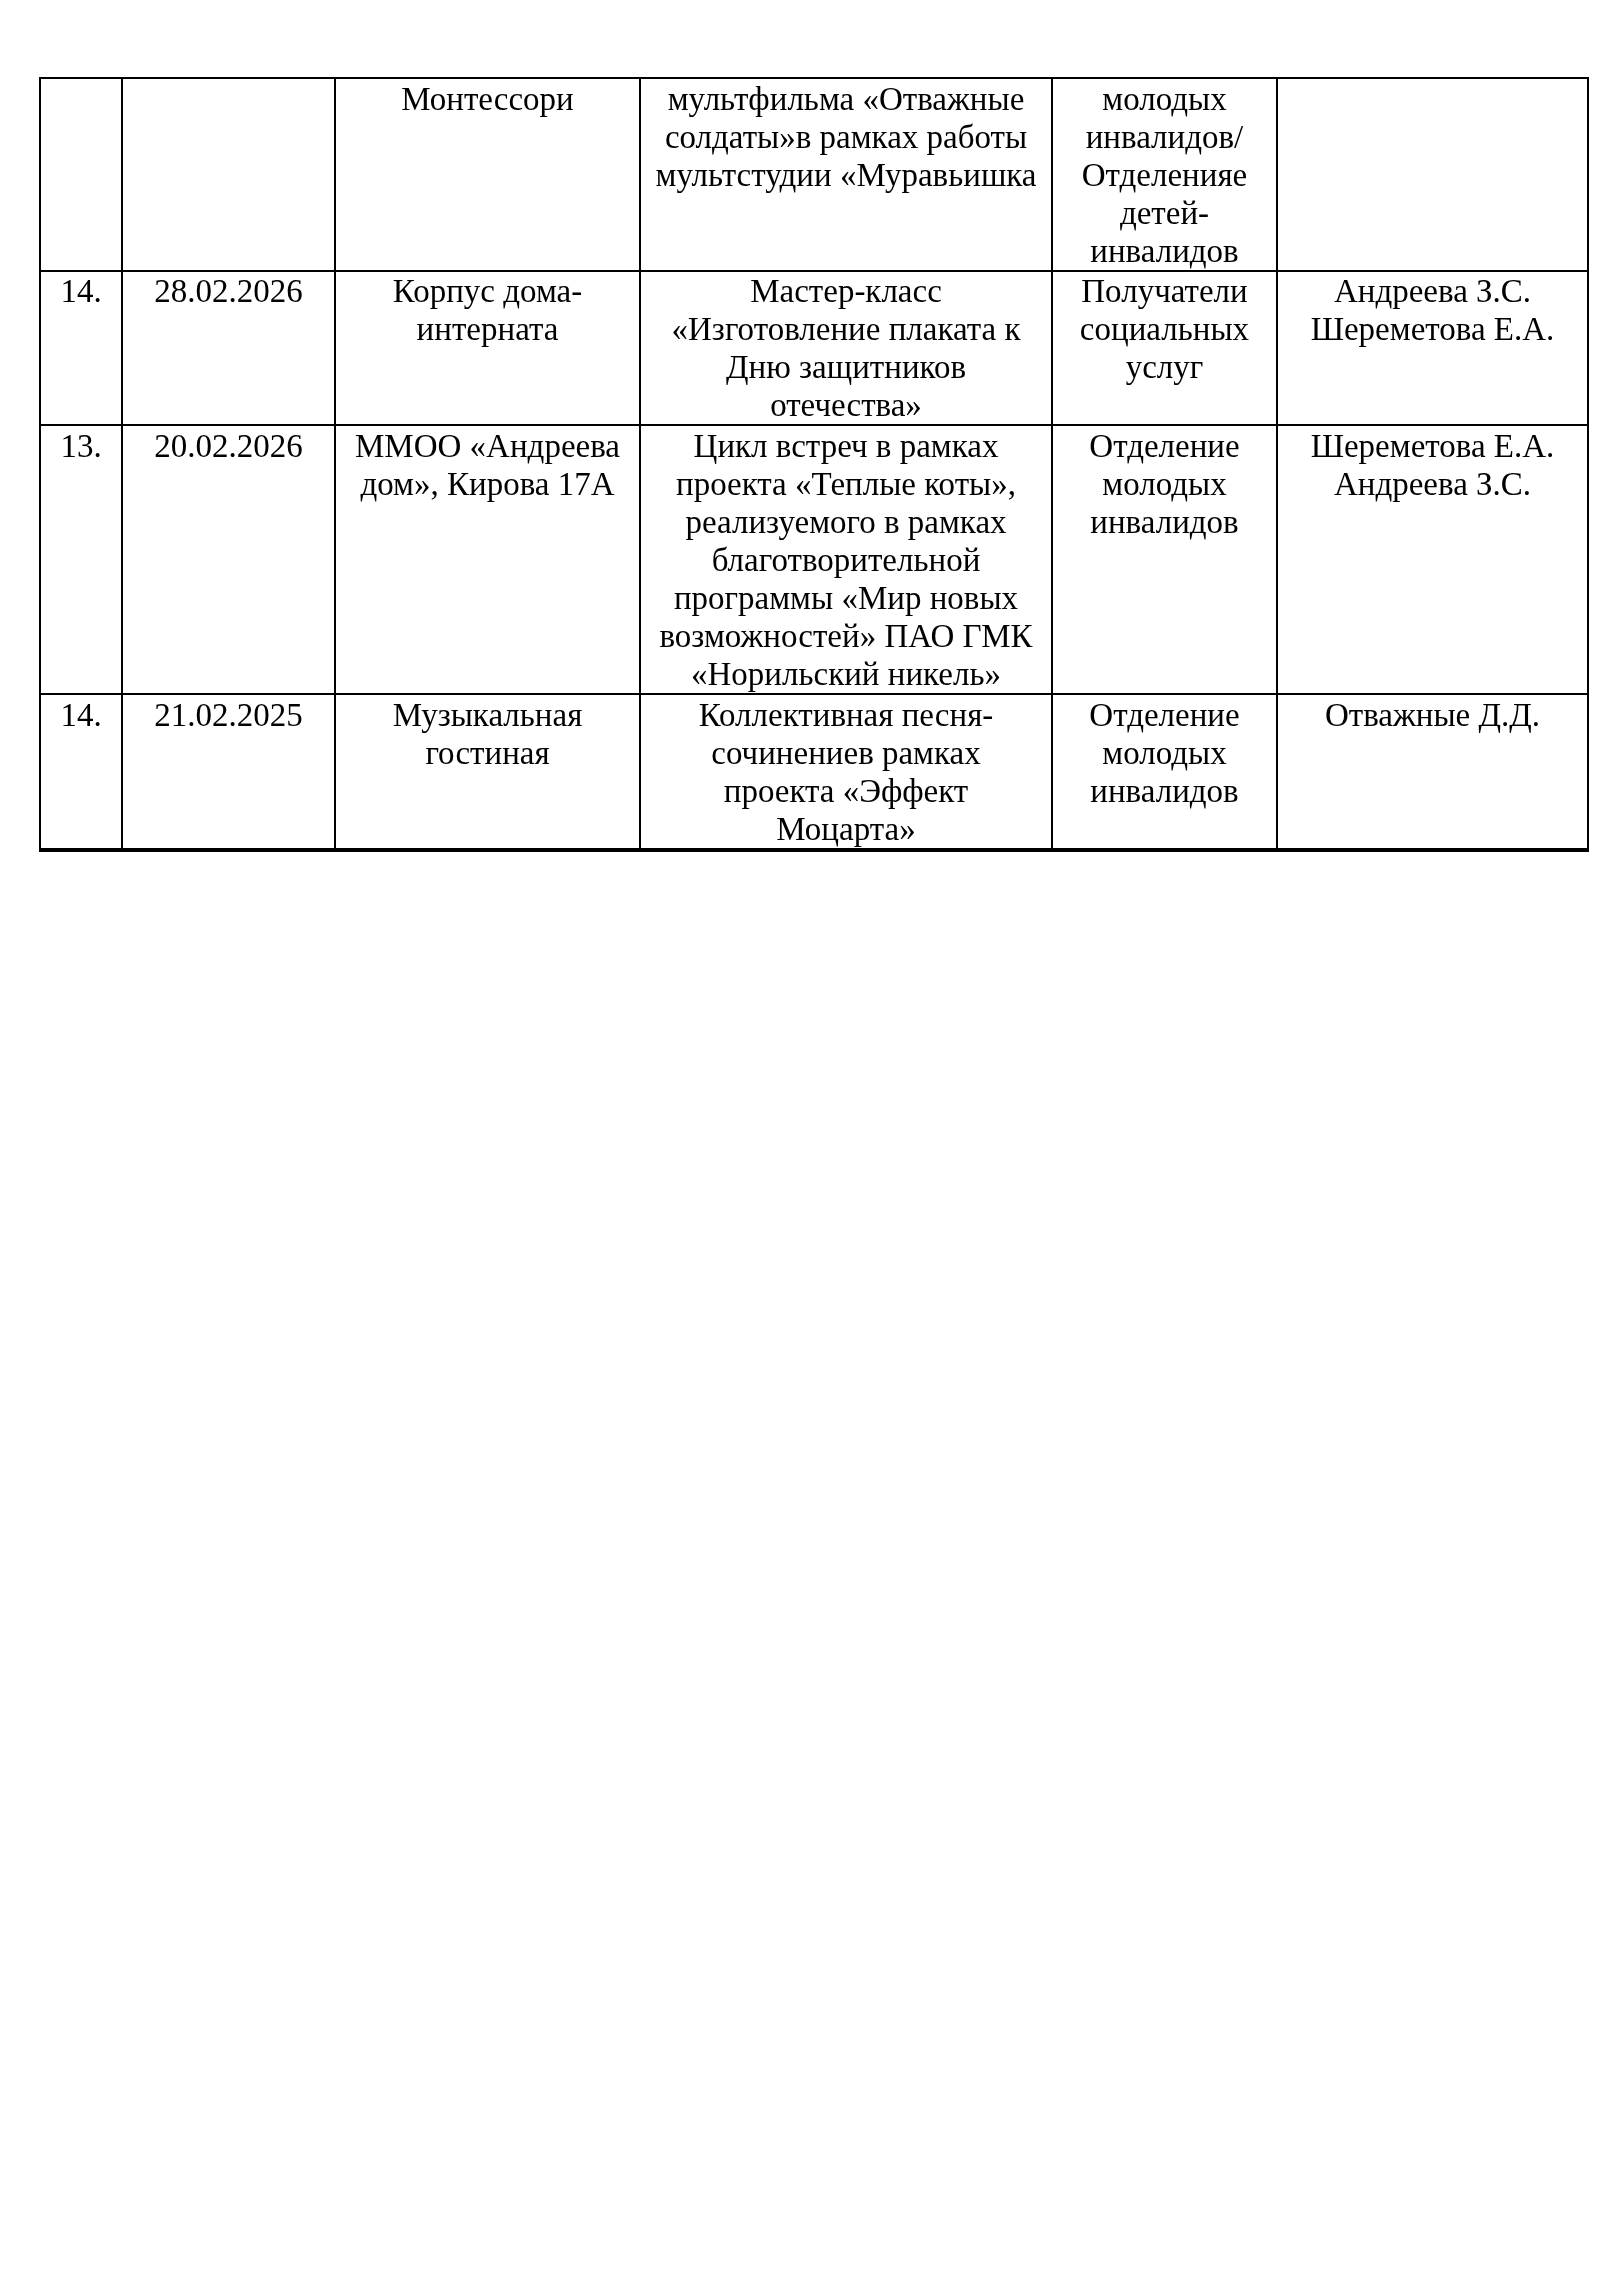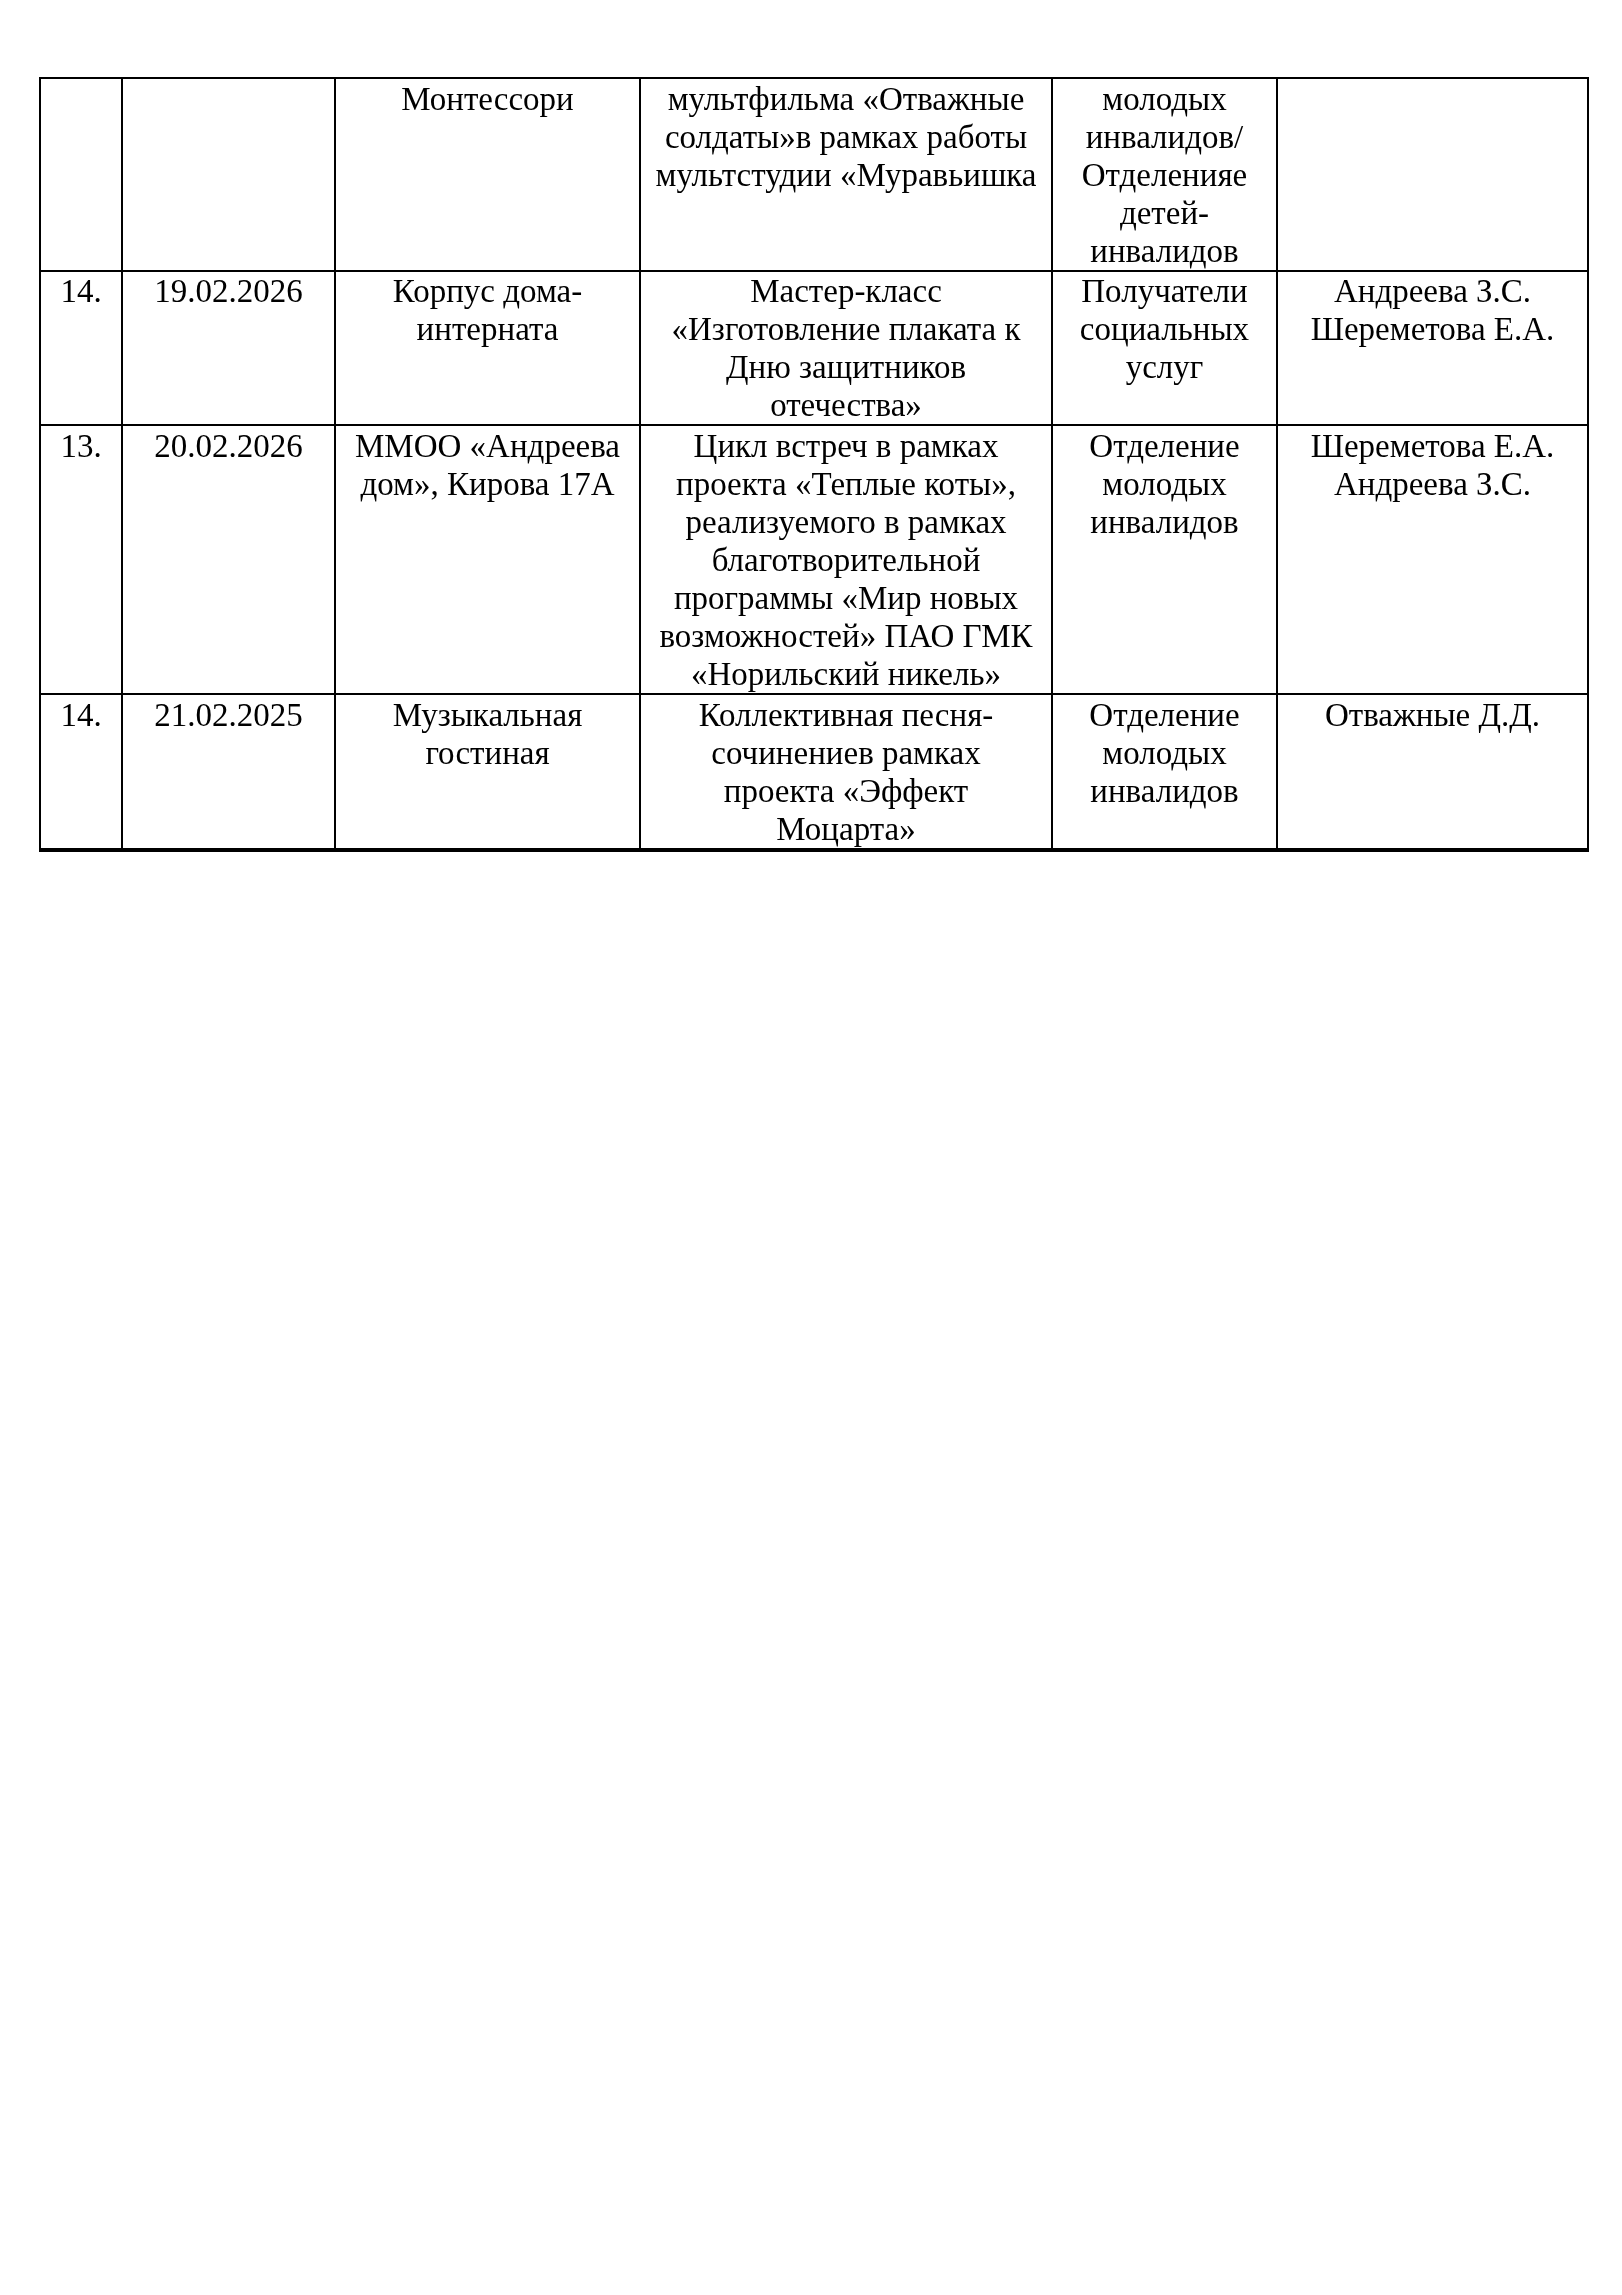--- a/index.html
+++ b/index.html
@@ -77,21 +77,21 @@
 мультстудии «Муравьишка</td>
           <td>молодых
 инвалидов/
 Отделенияе
 детей-
 инвалидов</td>
           <td></td>
         </tr>
         <tr class="r-12">
           <td>14.</td>
-          <td>19.02.2026</td>
+          <td>28.02.2026</td>
           <td>Корпус дома-
 интерната</td>
           <td>Мастер-класс
 «Изготовление плаката к
 Дню защитников
 отечества»</td>
           <td>Получатели
 социальных
 услуг</td>
           <td>Андреева З.С.

